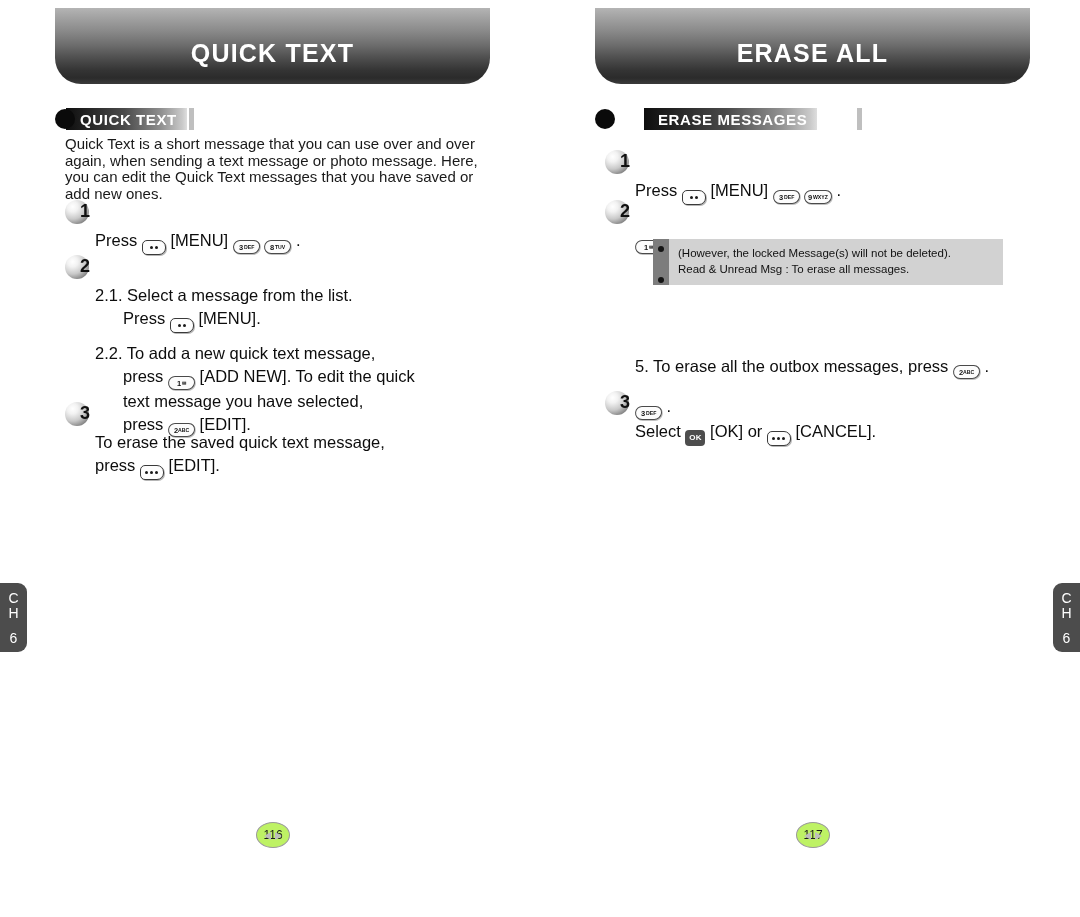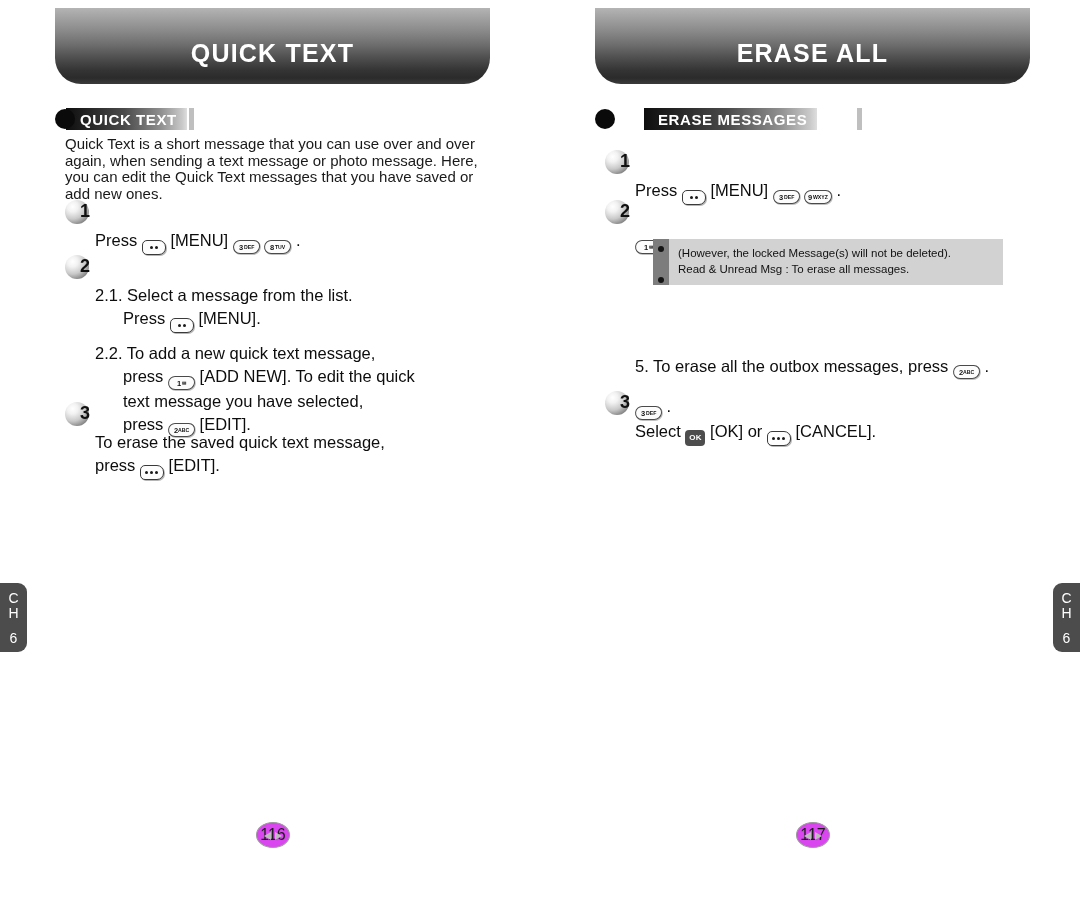--- a/index.html
+++ b/index.html
@@ -280,23 +280,23 @@
     justify-content: center;
   }
   .pagenum .oval {
     width: 32px;
     height: 24px;
     border: 1.4px solid #9a9a9a;
     border-radius: 50%;
     display: flex;
     align-items: center;
     justify-content: center;
-    font-size: 16px;
+    font-size: 12px;
     color: #1c1c1c;
-    background: #d946ef;
+    background: #bef264;
     position: relative;
   }
   .pagenum .wing {
     width: 0; height: 0;
     border-top: 4px solid transparent;
     border-bottom: 4px solid transparent;
     position: absolute;
     top: 9px;
   }
   .pagenum .wing.l { left: 7px;  border-right: 7px solid #bdbdbd; }

